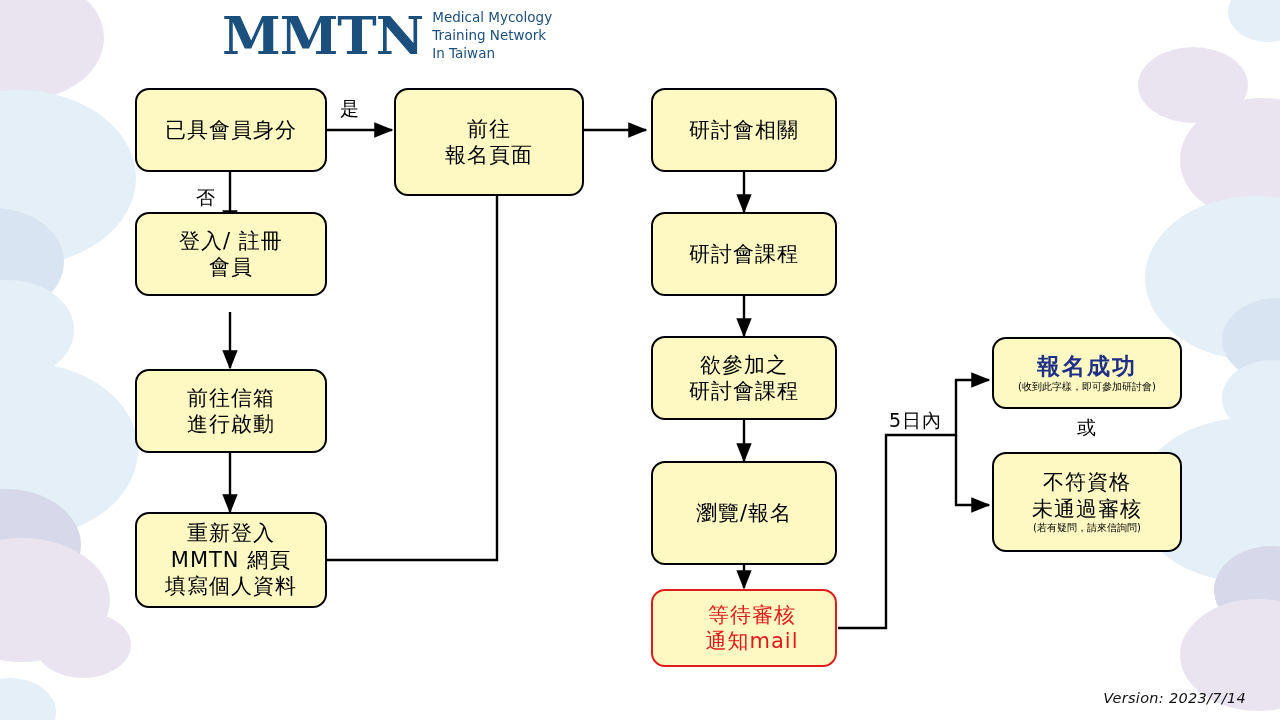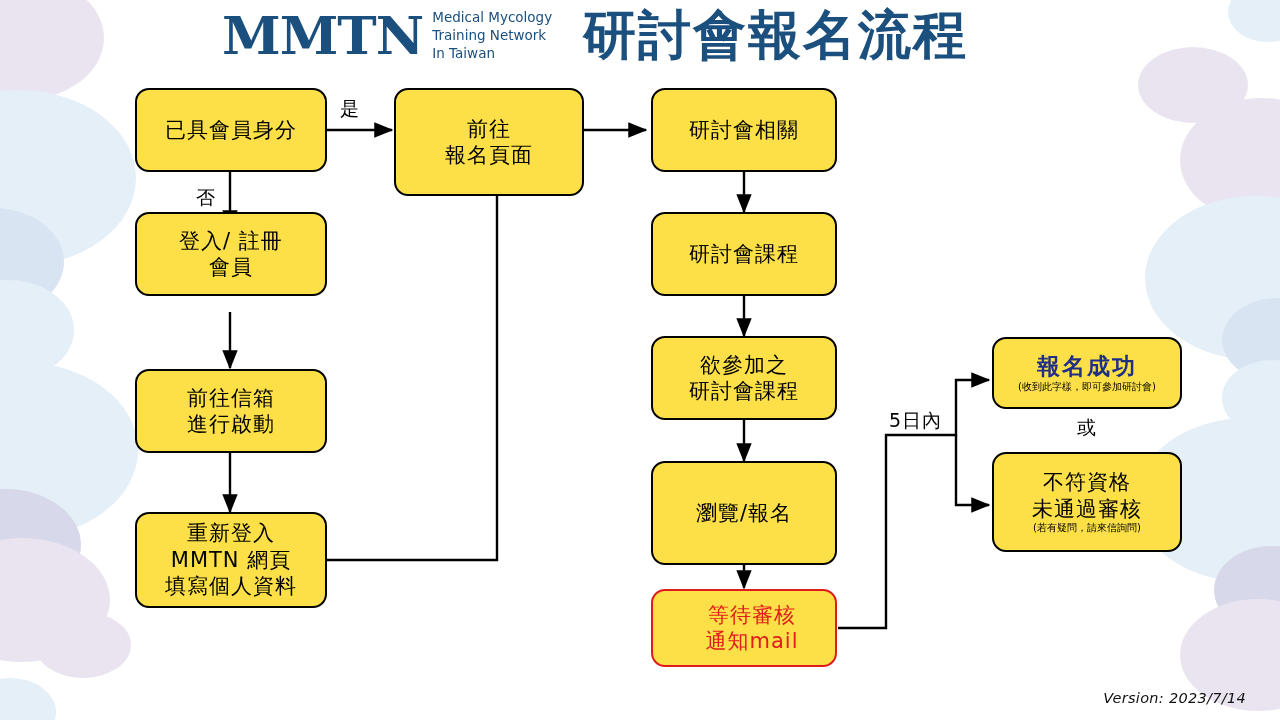--- a/index.html
+++ b/index.html
@@ -25,21 +25,21 @@
   }
   #page-title{
     position:absolute;left:583px;top:3px;color:#1b4f7e;font-weight:700;
     font-size:53px;letter-spacing:2px;line-height:1.22;
   }
 
   
   #flow{position:absolute;left:0;top:0;width:1280px;height:720px;z-index:2;}
   .node{
     position:absolute;box-sizing:border-box;border:2.5px solid #000;border-radius:14px;
-    background:#fde047;display:flex;flex-direction:column;align-items:center;
+    background:#fef9c3;display:flex;flex-direction:column;align-items:center;
     justify-content:center;text-align:center;color:#000;
   }
   .node .line{font-size:21px;line-height:1.26;letter-spacing:1px;white-space:nowrap;}
   .node.red{border-color:#e01b1b;padding-left:16px;}
   .node.red .line{color:#e01b1b;}
   .node .hl{font-size:23px;font-weight:700;color:#1f2f86;letter-spacing:2px;line-height:1.2;}
   .node .small{font-size:10px;letter-spacing:0px;line-height:1.25;color:#000;white-space:nowrap;}
 
   .edge-label{
     position:absolute;font-size:19px;color:#000;letter-spacing:1px;white-space:nowrap;
@@ -83,21 +83,20 @@
 
   <div id="header">
     <div id="logo">
       <div id="logo-mark">MMTN</div>
       <div id="logo-sub">
         <div>Medical Mycology</div>
         <div>Training Network</div>
         <div>In Taiwan</div>
       </div>
     </div>
-    <div id="page-title">研討會報名流程</div>
   </div>
 
   <svg id="svg-edges" viewBox="0 0 1280 720">
     <defs>
       <marker id="ah" markerWidth="9" markerHeight="9" refX="7.4" refY="3.2" orient="auto" markerUnits="strokeWidth">
         <path d="M0,0 L8,3.2 L0,6.4 z" fill="#000"></path>
       </marker>
     </defs>
     <g stroke="#000" stroke-width="2.4" fill="none" marker-end="url(#ah)">
 

